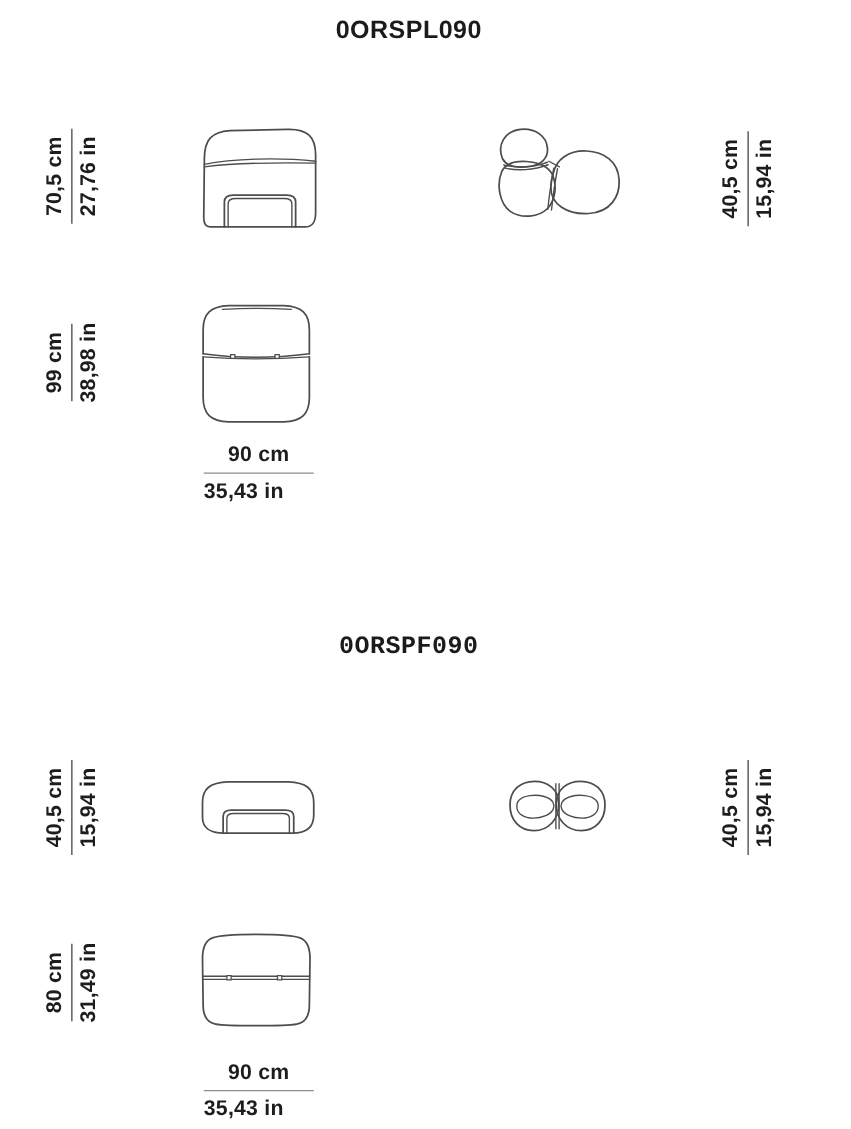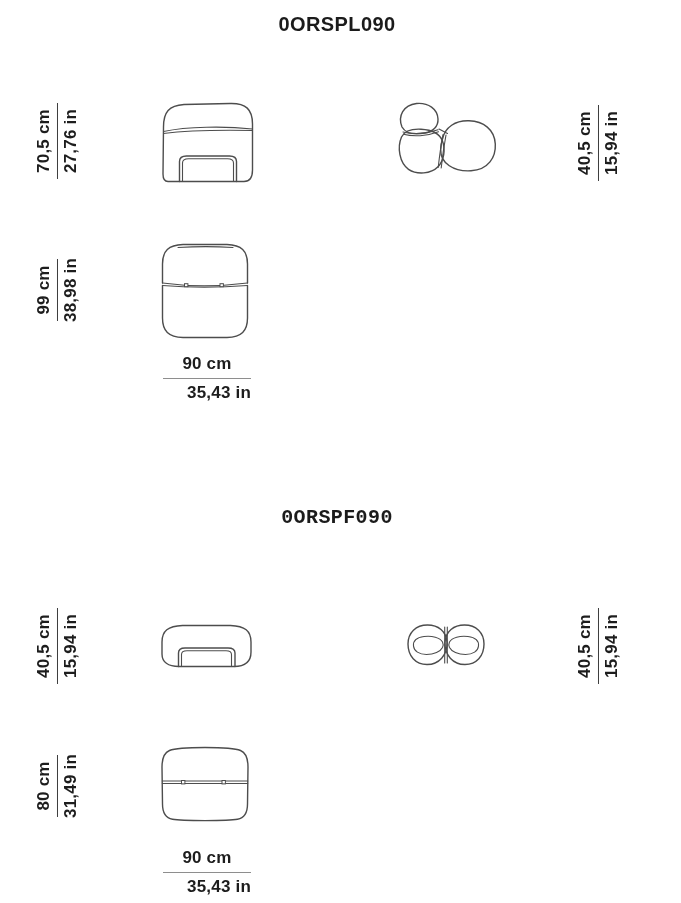--- a/index.html
+++ b/index.html
@@ -2,21 +2,21 @@
 <html><head>
 <meta charset="utf-8">
 <style>
   html,body{margin:0;padding:0;}
   body{
     width:681px;height:903px;position:relative;background:#ffffff;
     font-family:"Liberation Sans","DejaVu Sans",sans-serif;
     color:#1d1d1d;overflow:hidden;
   }
   .title{
-    position:absolute;left:10px;width:654px;text-align:center;
+    position:absolute;left:0;width:654px;text-align:center;
     font-size:20px;font-weight:bold;letter-spacing:.4px;color:#1b1b1b;
   }
   #title-1{top:13px;}
   #title-2{top:506px;font-family:Liberation Mono, monospace;}
 
   
   .vdim{
     position:absolute;width:140px;height:140px;
     display:flex;align-items:center;justify-content:center;
   }
@@ -25,21 +25,21 @@
     transform:rotate(-90deg);white-space:nowrap;
   }
   .frac .cm, .frac .inch, .hdim .cm, .hdim .inch{
     font-size:17px;font-weight:bold;letter-spacing:.2px;line-height:21px;color:#1d1d1d;
   }
   .vdim .cm{padding:0 6px 3px 6px;border-bottom:1.5px solid #3f3f3f;}
   .vdim .inch{padding:2px 6px 0 6px;}
 
   
   .hdim{
-    position:absolute;width:88px;display:flex;flex-direction:column;align-items:flex-end;
+    position:absolute;width:88px;display:flex;flex-direction:column;align-items:flex-start;
   }
   .hdim .cm{width:100%;text-align:center;padding-bottom:4px;border-bottom:1.5px solid #8e8e8e;}
   .hdim .inch{padding-top:3px;text-align:center;}
 
   .drawing{position:absolute;}
   .drawing path{fill:none;stroke:#4d4d4d;stroke-width:1.4;stroke-linecap:round;stroke-linejoin:round;}
   .drawing rect{fill:#ffffff;stroke:#4d4d4d;stroke-width:1;}
   .drawing .thin{stroke-width:1.1;}
 </style>
 </head>

